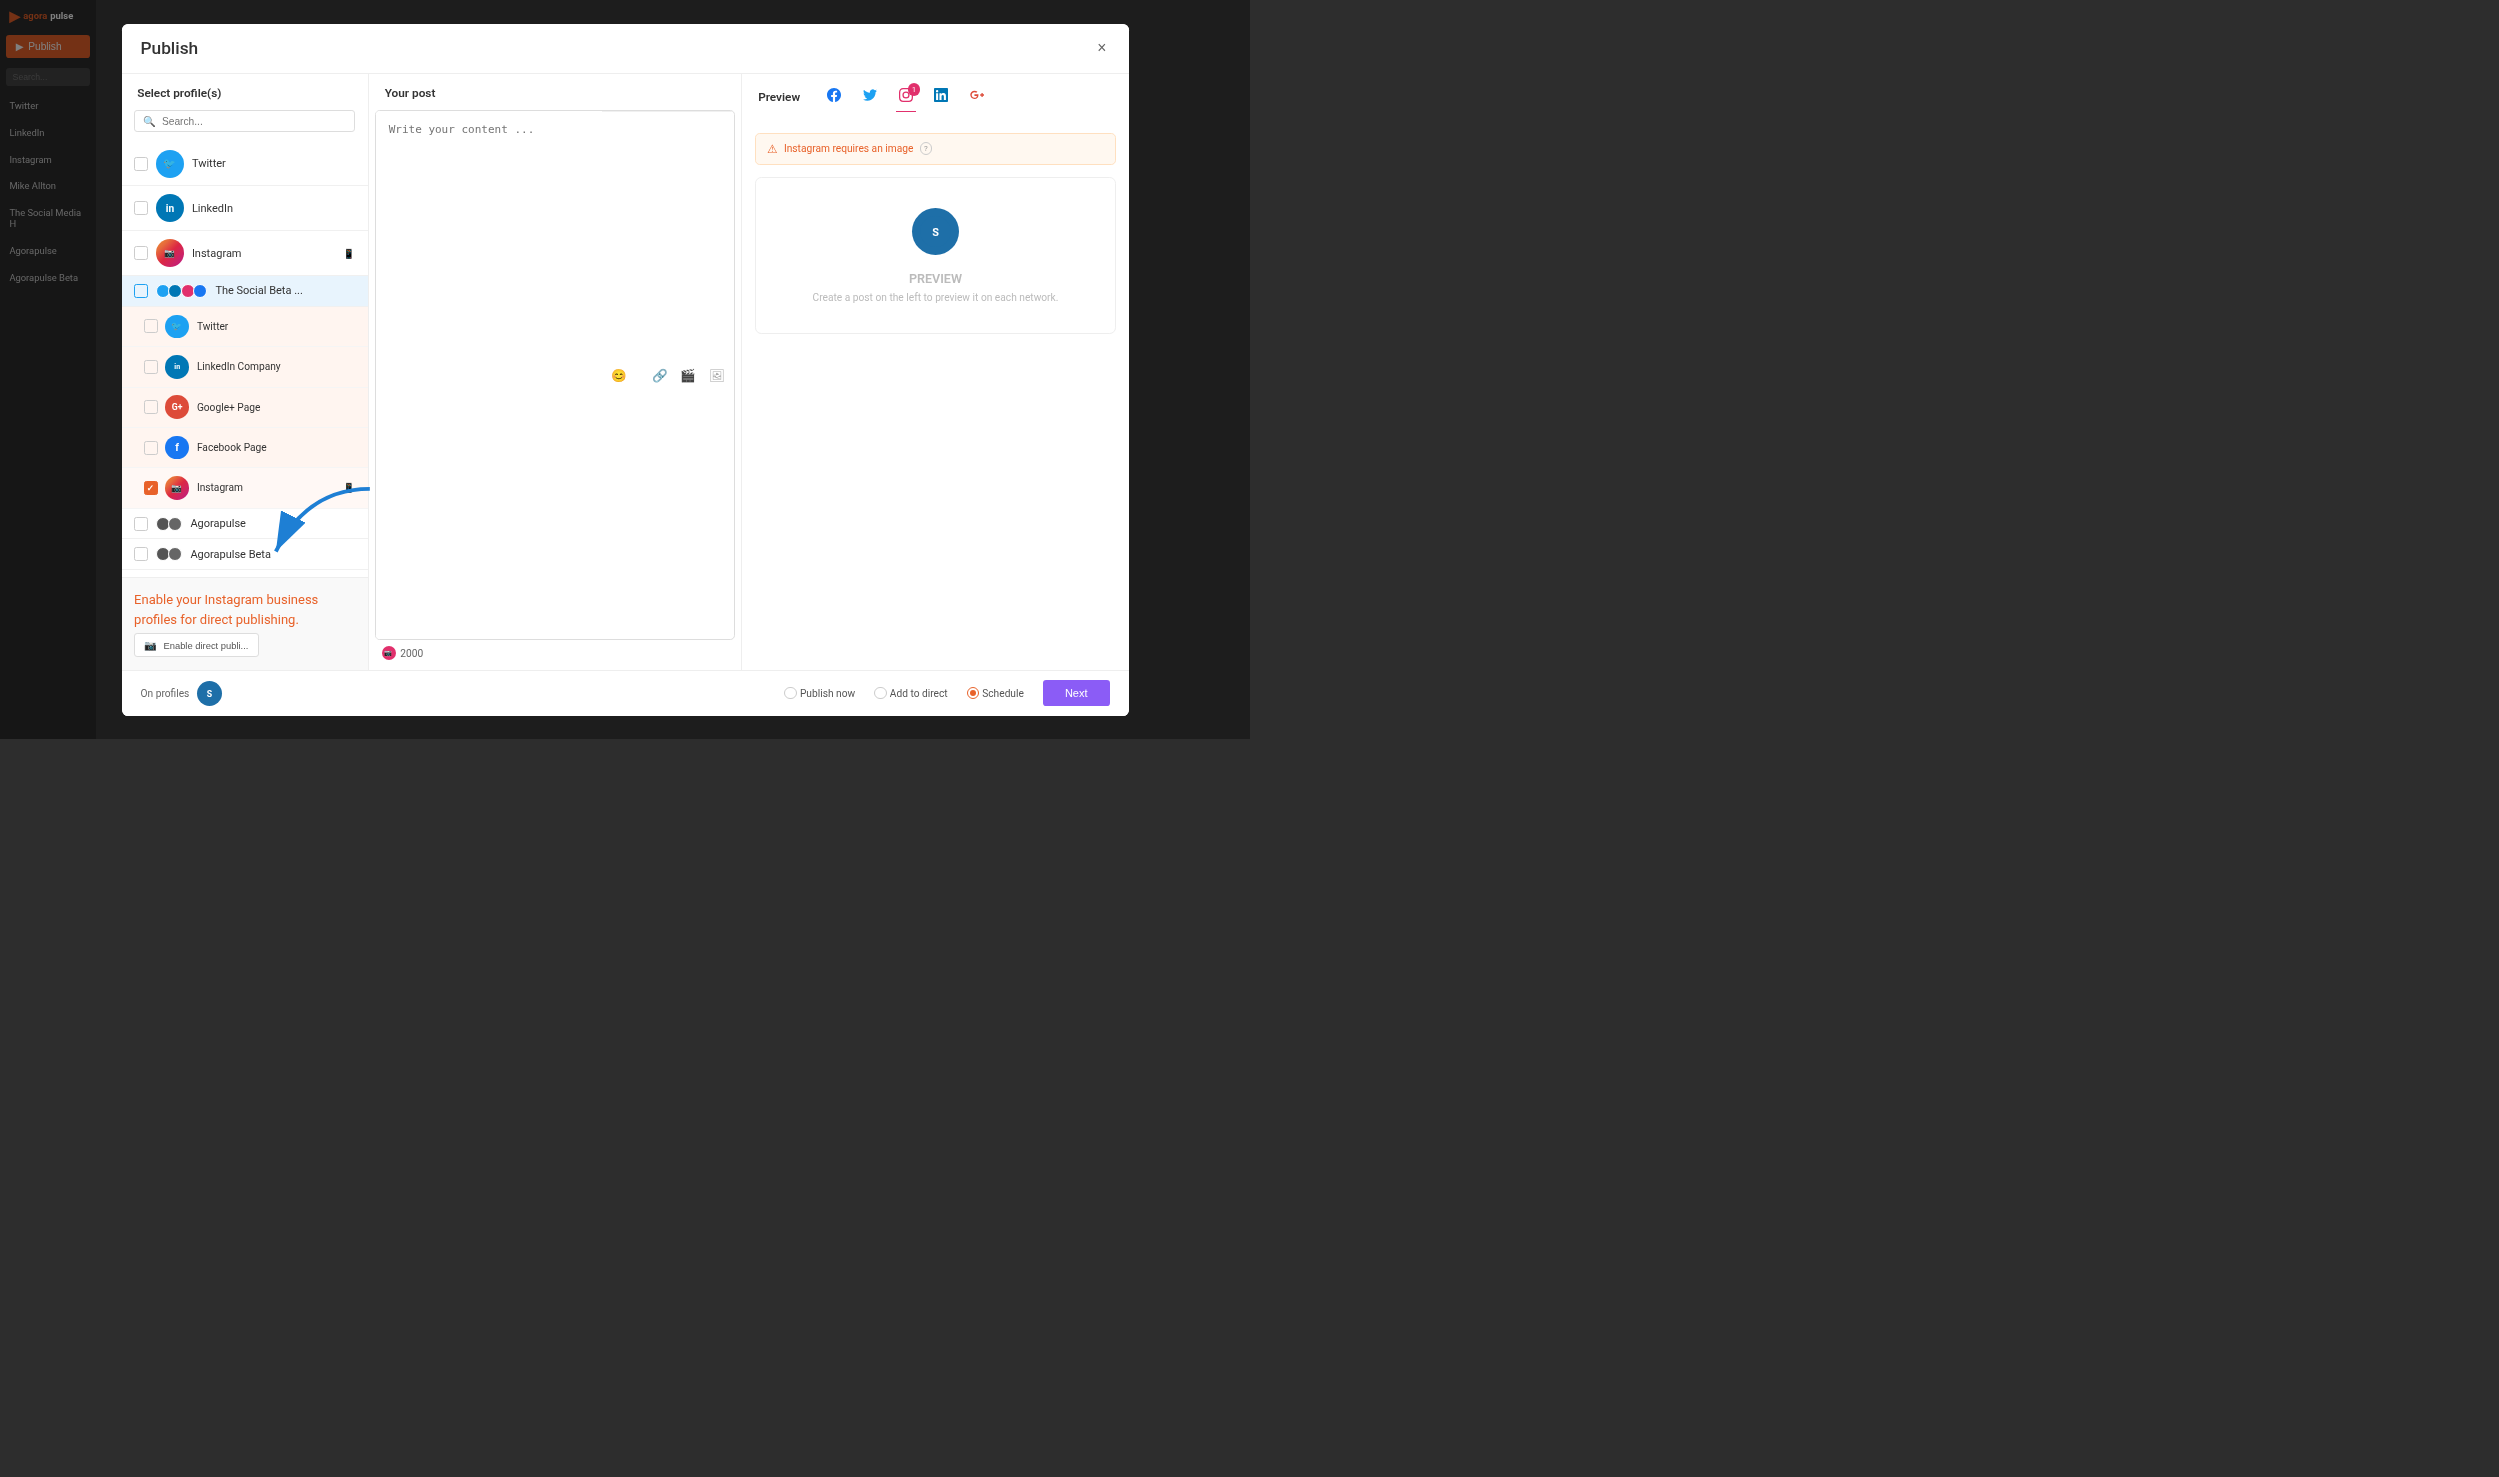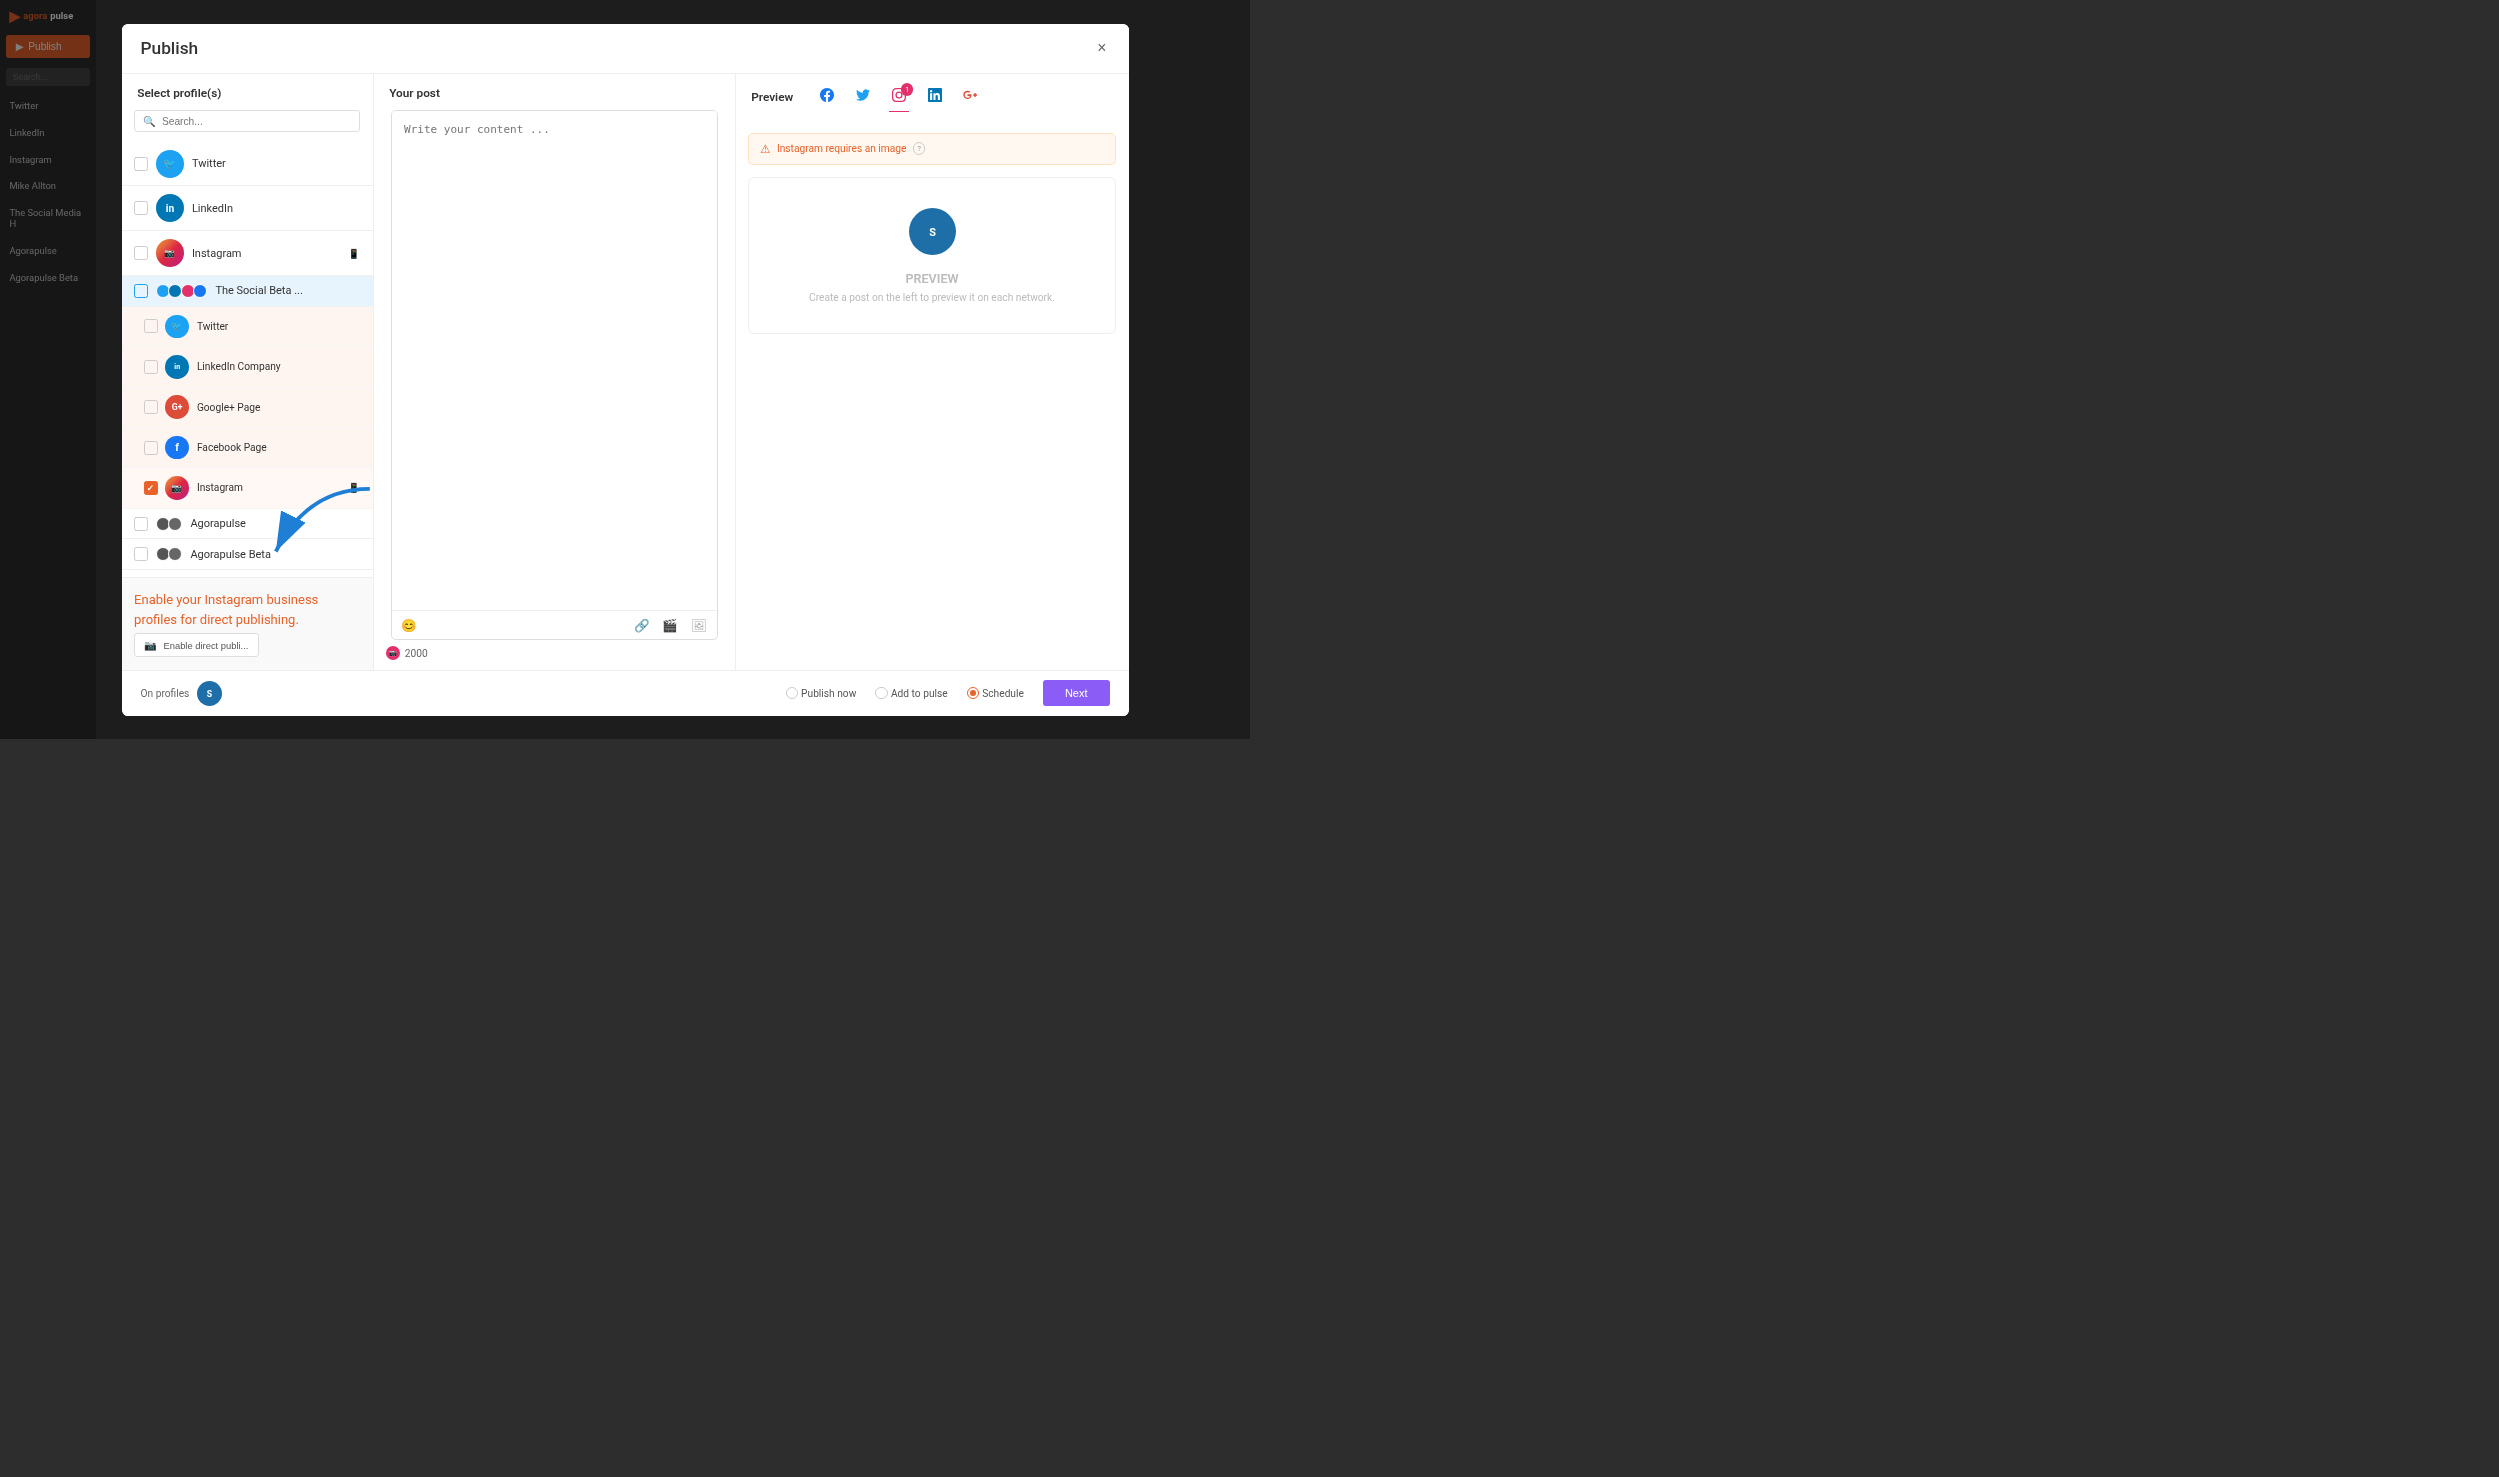--- a/index.html
+++ b/index.html
@@ -252,25 +252,25 @@
 
     .post-header {
       padding: 12.6px 15.7px 9.4px;
       font-size: 11.8px;
       font-weight: 600;
       color: #333;
     }
 
     .post-editor {
       flex: 1;
-      margin: 0 17px;
+      margin: 0 6px;
       border: 0.8px solid #ddd;
       border-radius: 4.7px;
       display: flex;
-      flex-direction: column;
+      flex-direction: row;
       overflow: hidden;
       gap: 46px;
     }
 
     .post-textarea {
       flex: 1;
       padding: 12.6px;
       border: none;
       resize: none;
       outline: none;
@@ -833,21 +833,21 @@
         </div>
       </div>
 
       <div class="footer-right">
         <label class="radio-option">
           <div class="radio-circle"></div>
           <span>Publish now</span>
         </label>
         <label class="radio-option">
           <div class="radio-circle"></div>
-          <span>Add to pulse</span>
+          <span>Add to direct</span>
         </label>
         <label class="radio-option">
           <div class="radio-circle selected"></div>
           <span>Schedule</span>
         </label>
         <button class="next-btn">Next</button>
       </div>
     </div>
 
   </div>

